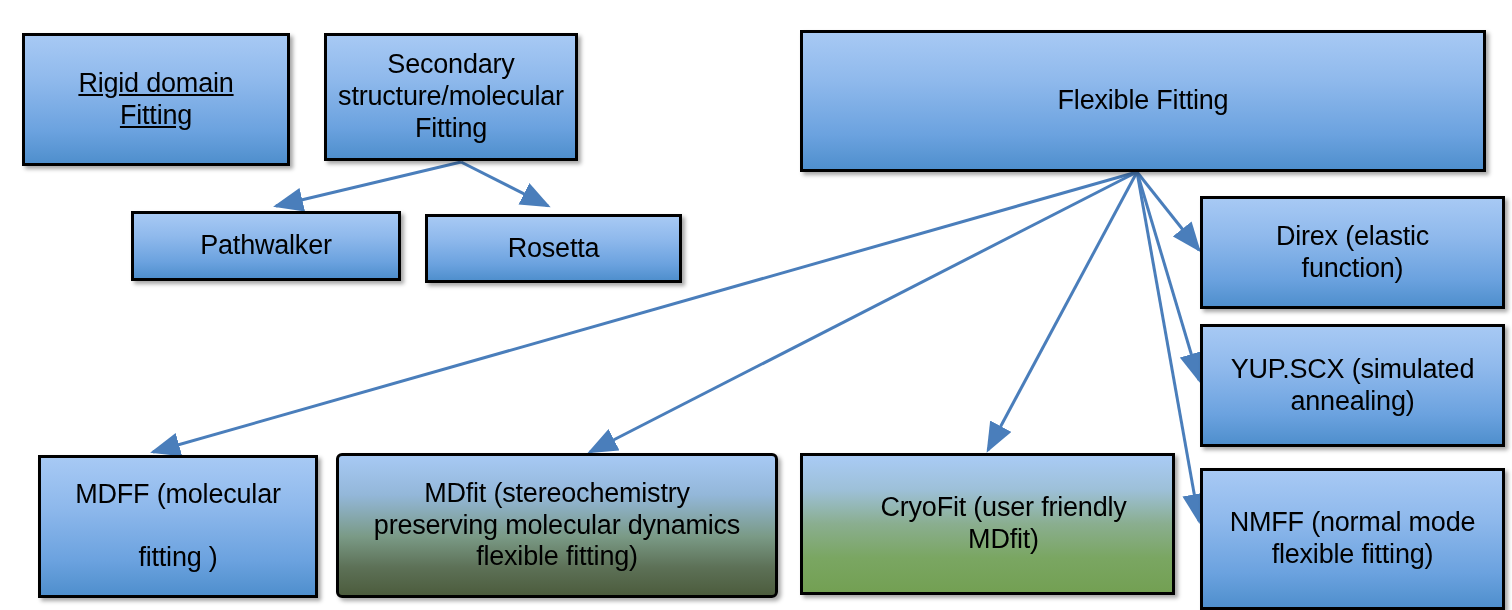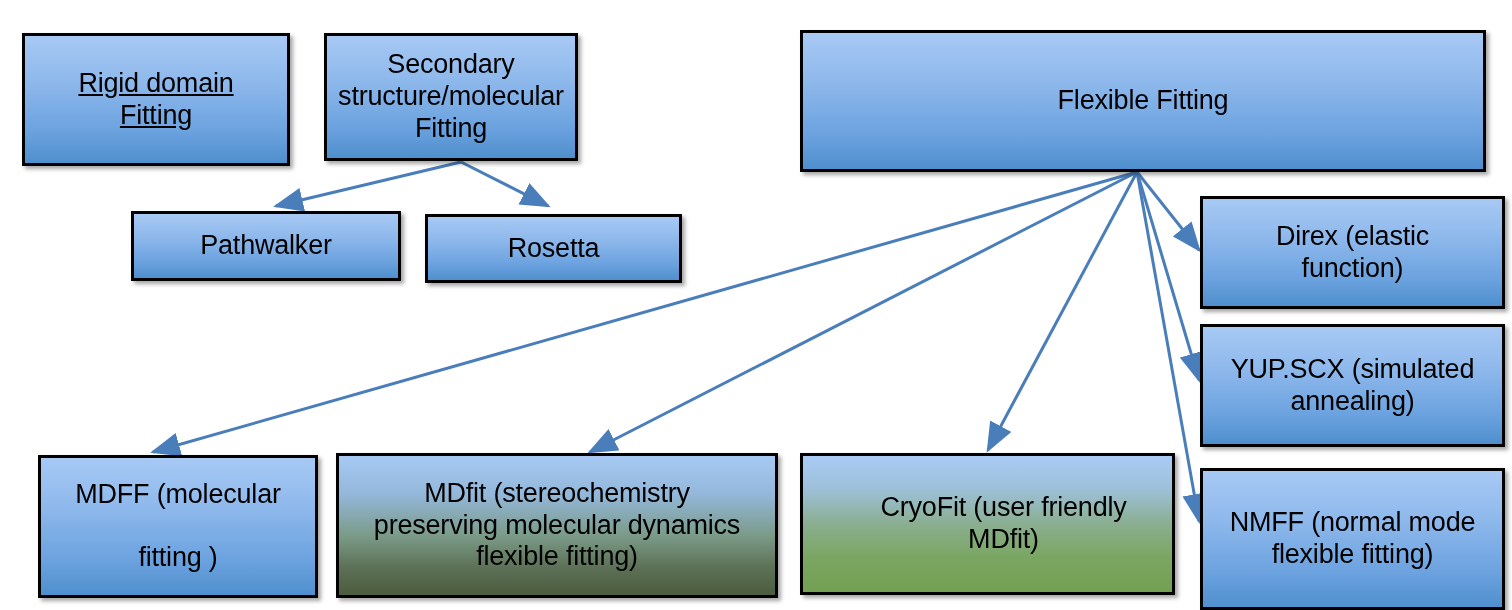--- a/index.html
+++ b/index.html
@@ -111,21 +111,21 @@
   </div>
 
   <div class="node" style="left:1200px; top:468px; width:305px; height:142px;">
     <span class="label"><span>NMFF (normal mode</span><br><span>flexible fitting)</span></span>
   </div>
 
   <div class="node" style="left:10px; top:455px; width:280px; height:143px;margin-left:28px;">
     <span class="label"><span>MDFF (molecular</span><br><br><span>fitting )</span></span>
   </div>
 
-  <div class="node green-dark" style="left:336px; top:453px; width:442px; height:145px;">
+  <div class="node green-dark" style="left:336px; top:453px; width:442px; height:145px;border-radius:6px;">
     <span class="label"><span>MDfit (stereochemistry</span><br><span>preserving molecular dynamics</span><br><span>flexible fitting)</span></span>
   </div>
 
   <div class="node green" style="left:800px; top:453px; width:375px; height:142px;">
     <span class="label"><span>CryoFit (user friendly</span><br><span>MDfit)</span></span>
   </div>
 
 </div>
 
 </body></html>

